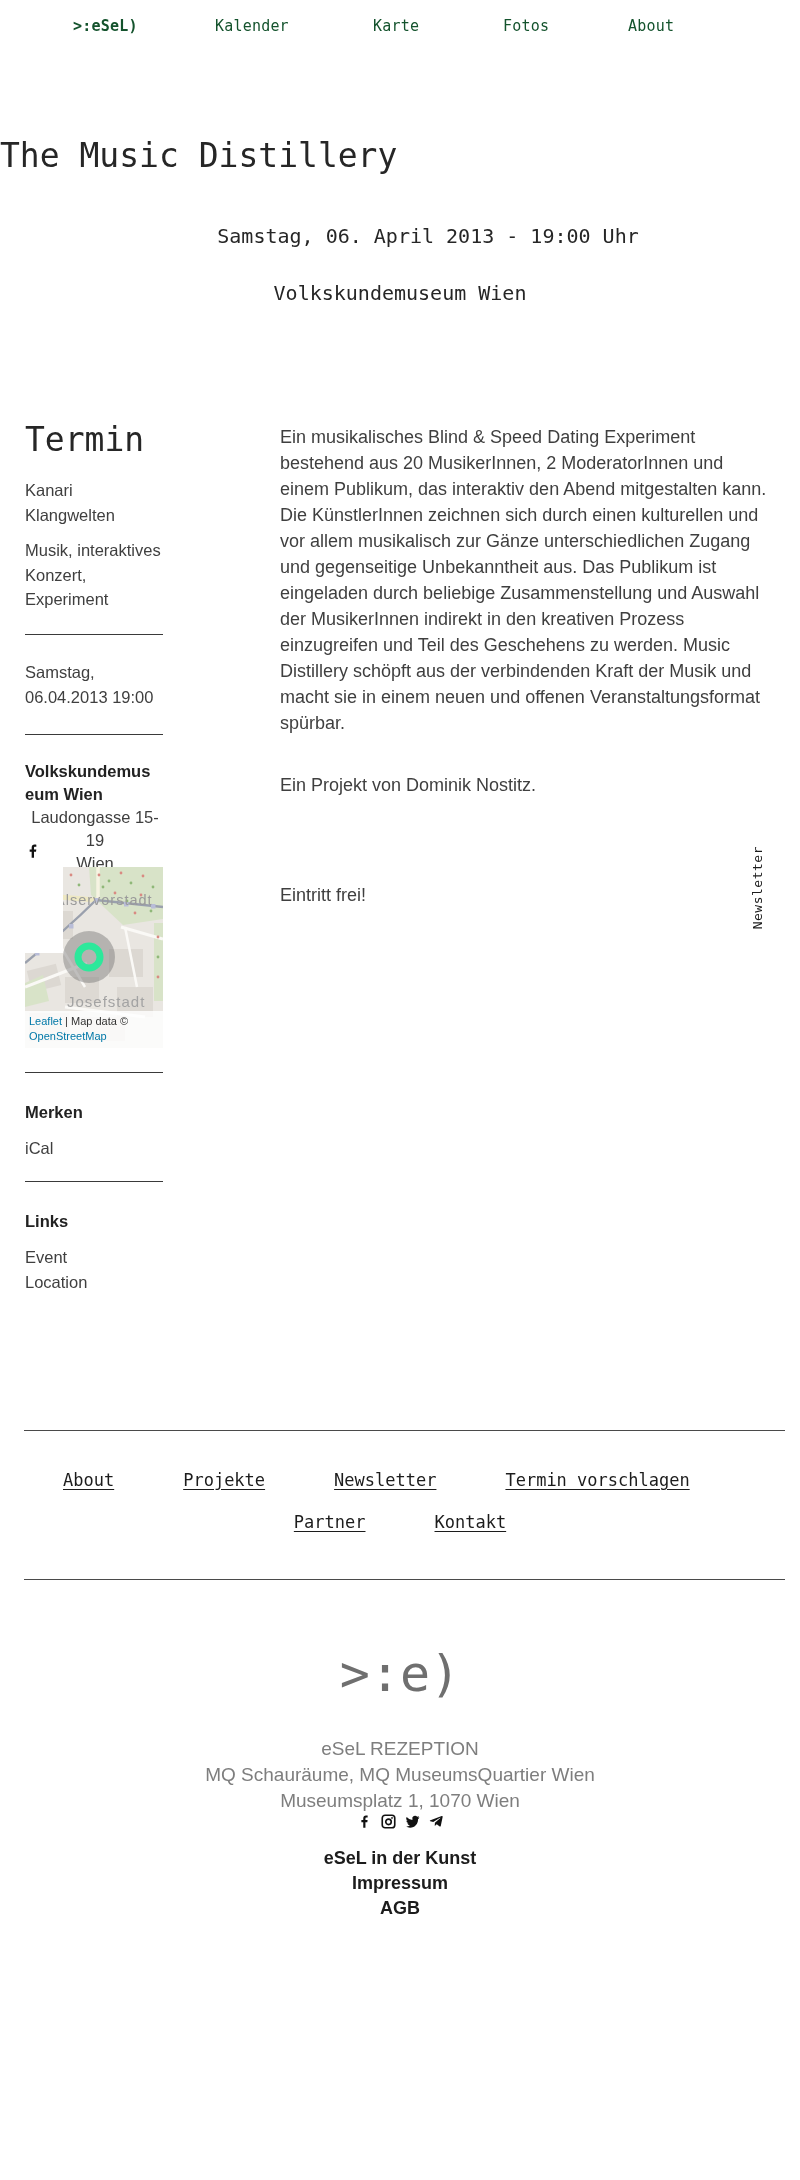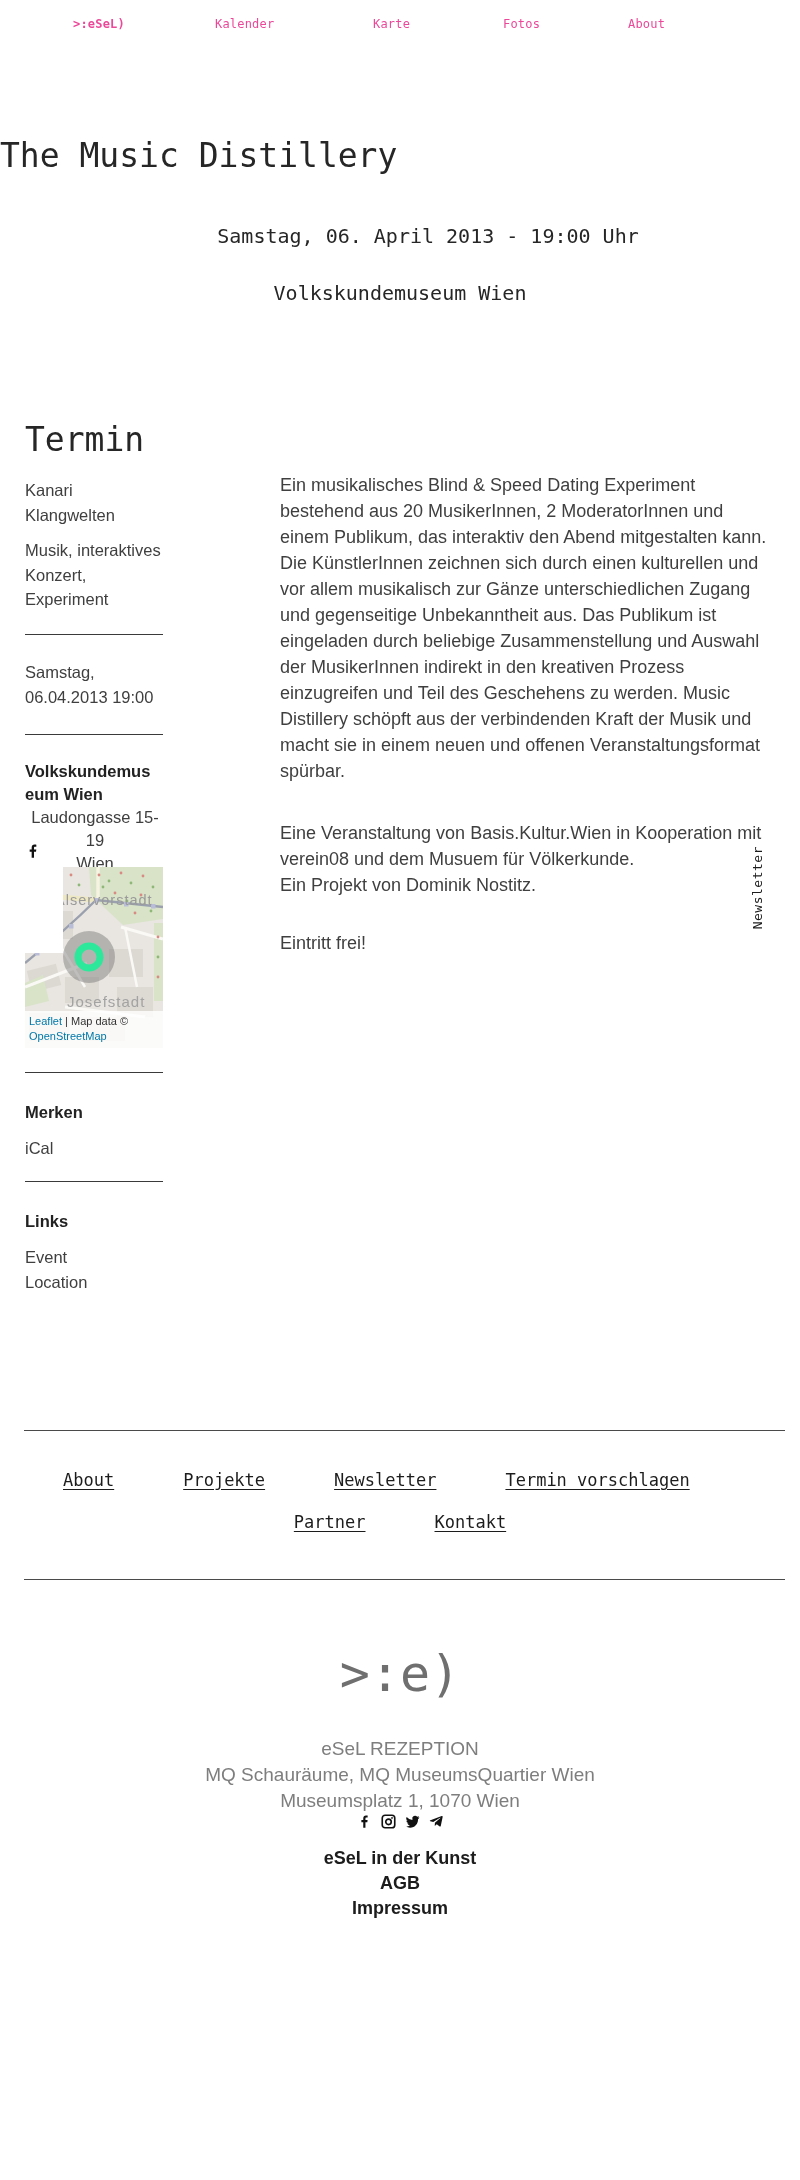--- a/index.html
+++ b/index.html
@@ -1,21 +1,21 @@
 <!DOCTYPE html>
 <html><head>
 <meta charset="utf-8">
 <style>
   html,body{margin:0;padding:0;background:#fff;}
   body{width:800px;height:2180px;position:relative;font-family:"Liberation Sans",sans-serif;color:#3f3f3f;overflow:hidden;}
   .mono{font-family:"DejaVu Sans Mono",monospace;}
   .abs{position:absolute;}
   a{color:inherit;text-decoration:none;cursor:pointer;}
   
-  .topnav-item{position:absolute;top:17px;font-size:12px;color:#ec4899;letter-spacing:.2px;}
+  .topnav-item{position:absolute;top:17px;font-size:15px;color:#14532d;letter-spacing:.2px;}
   .topnav-logo{font-weight:bold;}
   
   .hero-title{top:136px;left:0;width:800px;text-align:left;font-size:33px;color:#262626;}
   .hero-date{top:224px;left:0;width:800px;text-align:center;font-size:20px;color:#262626;padding-left:28px;}
   .hero-venue{top:281px;left:0;width:800px;text-align:center;font-size:20px;color:#262626;}
   
   .sb{left:25px;width:140px;}
   .sb-heading{top:420px;font-size:33px;color:#262626;}
   .sb-text{font-size:16.5px;line-height:24.5px;color:#3f3f3f;}
   .sb-bold{font-weight:bold;color:#222;}
@@ -26,21 +26,21 @@
   .venue-addr{text-align:center;line-height:23px;}
   
   .icon-col{display:flex;flex-direction:column;gap:11px;}
   .icon-svg{width:16px;height:16px;display:block;color:#111;}
   
   .map{left:25px;top:867px;width:138px;height:181px;overflow:hidden;}
   .map svg{display:block;}
   .map-attr{position:absolute;left:0;right:0;bottom:0;background:rgba(255,255,255,.82);font-size:11px;line-height:15px;padding:3px 0 4px 4px;color:#333;}
   .map-attr a{color:#0078A8;}
   
-  .main-col{left:280px;width:490px;font-size:18px;line-height:26px;color:#3f3f3f;margin-top:48px;}
+  .main-col{left:280px;width:490px;font-size:18px;line-height:26px;color:#3f3f3f;}
   
   .newsletter-tab{left:750px;top:846px;writing-mode:vertical-rl;transform:rotate(180deg);font-size:13px;color:#1c1c1c;letter-spacing:.5px;}
   
   .footer-hr{left:24px;width:761px;border-top:1px solid #4a4a4a;}
   .fnav{font-size:17px;color:#1c1c1c;}
   .fnav a{text-decoration:underline;text-underline-offset:3px;}
   .fnav-row1{top:1470px;left:63px;display:flex;gap:69px;}
   .fnav-row2{top:1512px;left:0;width:800px;display:flex;gap:69px;justify-content:center;}
   .f-logo{top:1645px;left:0;width:800px;text-align:center;font-size:50px;color:#6f6f6f;}
   .f-gray{top:1736px;left:0;width:800px;text-align:center;font-size:19px;line-height:26px;color:#7e7e7e;}
@@ -189,21 +189,20 @@
 <div class="abs hr sb-hr" style="top:1181px"></div>
 
 <div class="abs sb sb-text sb-bold" style="top:1209px">Links</div>
 <div class="abs sb sb-text" style="top:1245px">
   <a class="link-line">Event</a>
   <a class="link-line">Location</a>
 </div>
 
 <div class="abs main-col" style="top:424px">Ein musikalisches Blind &amp; Speed Dating Experiment bestehend aus 20 MusikerInnen, 2 ModeratorInnen und einem Publikum, das interaktiv den Abend mitgestalten kann. Die KünstlerInnen zeichnen sich durch einen kulturellen und vor allem musikalisch zur Gänze unterschiedlichen Zugang und gegenseitige Unbekanntheit aus. Das Publikum ist eingeladen durch beliebige Zusammenstellung und Auswahl der MusikerInnen indirekt in den kreativen Prozess einzugreifen und Teil des Geschehens zu werden. Music Distillery schöpft aus der verbindenden Kraft der Musik und macht sie in einem neuen und offenen Veranstaltungsformat spürbar.</div>
 <div class="abs main-col" style="top:772px">
-  <div>Eine Veranstaltung von Basis.Kultur.Wien in Kooperation mit verein08 und dem Musuem für Völkerkunde.</div>
   <div>Ein Projekt von Dominik Nostitz.</div>
 </div>
 <div class="abs main-col" style="top:882px">Eintritt frei!</div>
 
 <a class="abs newsletter-tab mono">Newsletter</a>
 
 <div class="abs footer-hr" style="top:1430px"></div>
 
 <div class="abs fnav fnav-row1 mono">
   <a>About</a>
@@ -246,15 +245,15 @@
   </a>
   <a>
     <svg class="icon-svg" viewBox="0 0 24 24" fill="currentColor">
         <path d="M21.9 4.3 18.8 19c-.23 1.03-.84 1.28-1.7.8l-4.72-3.48-2.28 2.2c-.25.25-.46.46-.95.46l.34-4.8L18.2 6.3c.38-.34-.08-.53-.59-.19L6.8 12.9 2.1 11.43c-1.02-.32-1.04-1.02.21-1.51L20.4 3.14c.85-.32 1.6.19 1.5 1.16z"></path>
       </svg>
   </a>
 </div>
 
 <div class="abs f-links">
   <a>eSeL in der Kunst</a>
+  <a>Impressum</a>
   <a>AGB</a>
-  <a>Impressum</a>
 </div>
 
 </body></html>

